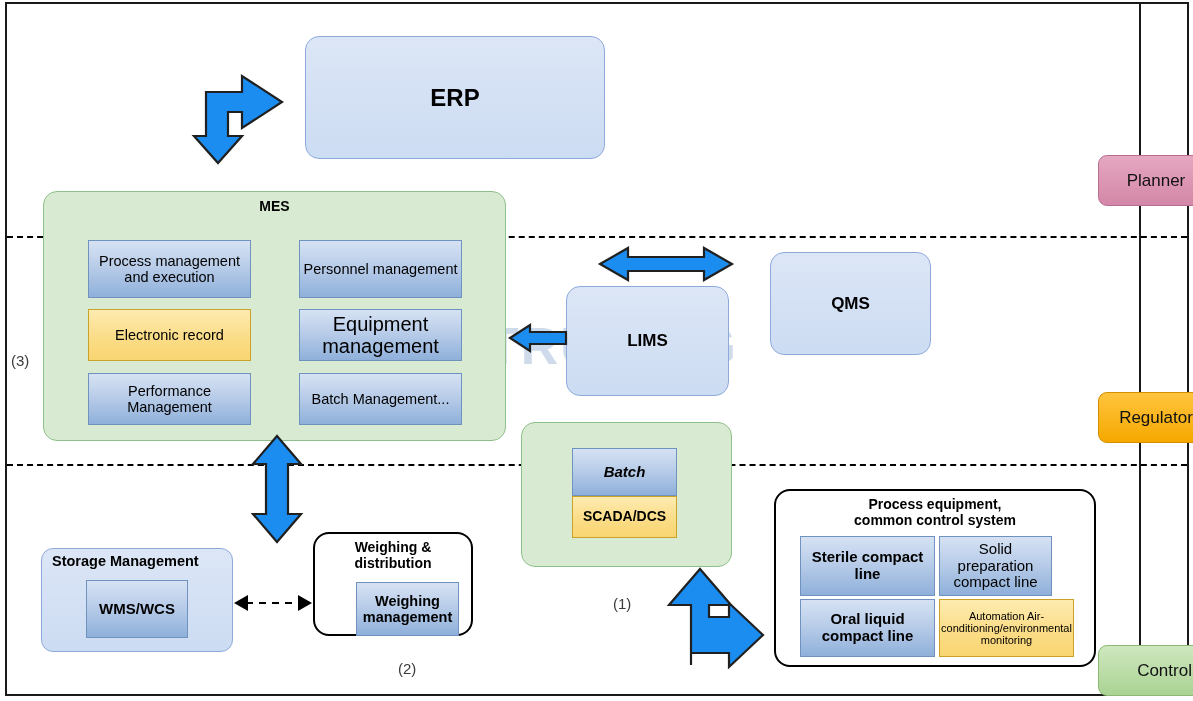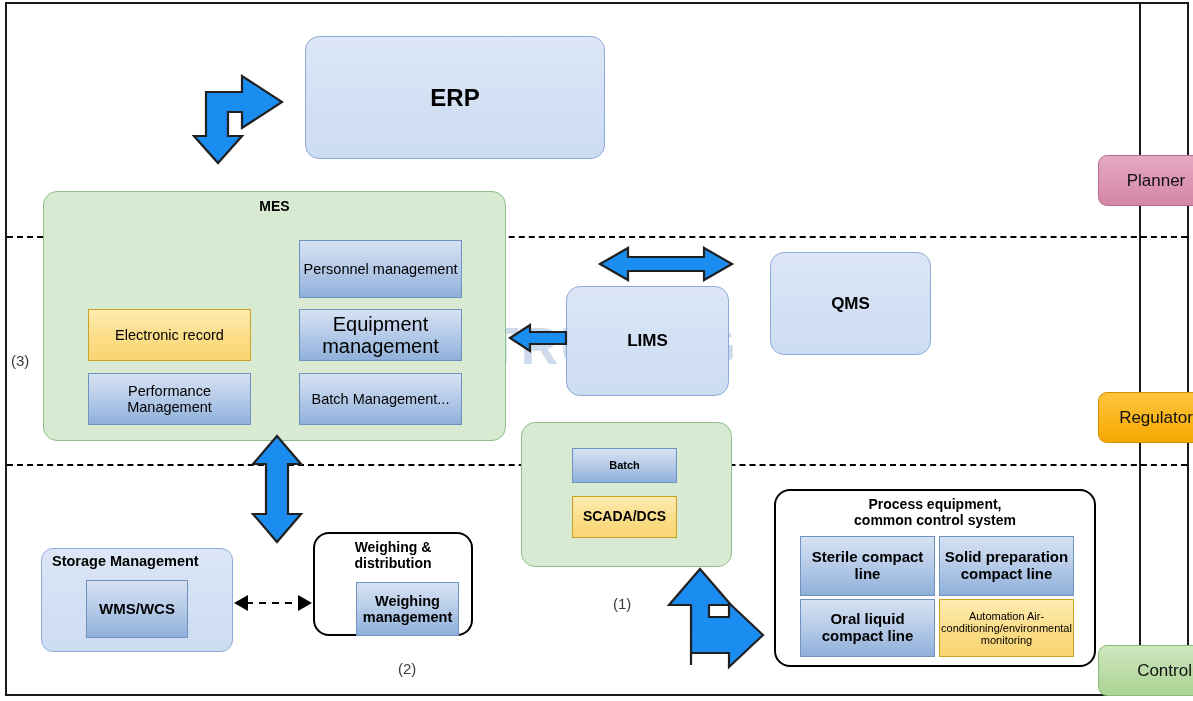--- a/index.html
+++ b/index.html
@@ -103,20 +103,23 @@
   </div>
 
   <svg class="arrow" style="left:190px;top:70px;" width="100" height="95" viewBox="0 0 100 95">
     <polygon class="arrowfill" points="16,22 52,22 52,6 92,32 52,58 52,42 38,42 38,66 52,66 28,93 4,66 16,66"></polygon>
   </svg>
 
   <div class="greenbox" style="left:43px;top:191px;width:463px;height:250px;">
     <div class="title">MES</div>
   </div>
 
+  <div class="tile" style="left:88px;top:240px;width:163px;height:58px;font-size:14.5px;">
+    <span>Process management and execution</span>
+  </div>
   <div class="tile yellow" style="left:88px;top:309px;width:163px;height:52px;font-size:14.5px;">
     <span>Electronic record</span>
   </div>
   <div class="tile" style="left:88px;top:373px;width:163px;height:52px;font-size:14.5px;">
     <span>Performance Management</span>
   </div>
 
   <div class="tile" style="left:299px;top:240px;width:163px;height:58px;font-size:14.5px;">
     <span>Personnel management</span>
   </div>
@@ -138,21 +141,21 @@
 
   <svg class="arrow" style="left:598px;top:245px;" width="136" height="38" viewBox="0 0 136 38">
     <polygon class="arrowfill" points="2,19 30,3 30,12 106,12 106,3 134,19 106,35 106,26 30,26 30,35"></polygon>
   </svg>
 
   <svg class="arrow" style="left:508px;top:322px;" width="60" height="32" viewBox="0 0 60 32">
     <polygon class="arrowfill" points="2,16 22,3 22,10 58,10 58,22 22,22 22,29"></polygon>
   </svg>
 
   <div class="greenbox" style="left:521px;top:422px;width:211px;height:145px;"></div>
-  <div class="tile" style="left:572px;top:448px;width:105px;height:35px;font-size:11px;font-weight:bold;">
+  <div class="tile" style="left:572px;top:448px;width:105px;height:48px;font-size:15px;font-weight:bold;font-style:italic;">
     <span>Batch</span>
   </div>
   <div class="tile yellow" style="left:572px;top:496px;width:105px;height:42px;font-size:14px;font-weight:bold;">
     <span>SCADA/DCS</span>
   </div>
 
   <svg class="arrow" style="left:248px;top:434px;" width="58" height="110" viewBox="0 0 58 110">
     <polygon class="arrowfill" points="29,2 53,30 40,30 40,80 53,80 29,108 5,80 18,80 18,30 5,30"></polygon>
   </svg>
 
@@ -183,21 +186,21 @@
 
   <div class="outline" style="left:774px;top:489px;width:322px;height:178px;">
     <div class="title">
       <div>Process equipment,</div>
       <div>common control system</div>
     </div>
   </div>
   <div class="tile" style="left:800px;top:536px;width:135px;height:60px;font-size:15px;font-weight:bold;">
     <span>Sterile compact line</span>
   </div>
-  <div class="tile" style="left:939px;top:536px;width:135px;height:60px;font-size:15px;font-weight:bold;">
+  <div class="tile" style="left:939px;top:536px;width:113px;height:60px;font-size:15px;font-weight:normal;">
     <span>Solid preparation compact line</span>
   </div>
   <div class="tile" style="left:800px;top:599px;width:135px;height:58px;font-size:15px;font-weight:bold;">
     <span>Oral liquid compact line</span>
   </div>
   <div class="tile yellow" style="left:939px;top:599px;width:135px;height:58px;font-size:11px;font-weight:normal;">
     <span>Automation Air-conditioning/environmental monitoring</span>
   </div>
 
   <div class="pill planner" style="left:1070px;top:155px;width:116px;height:51px;">

